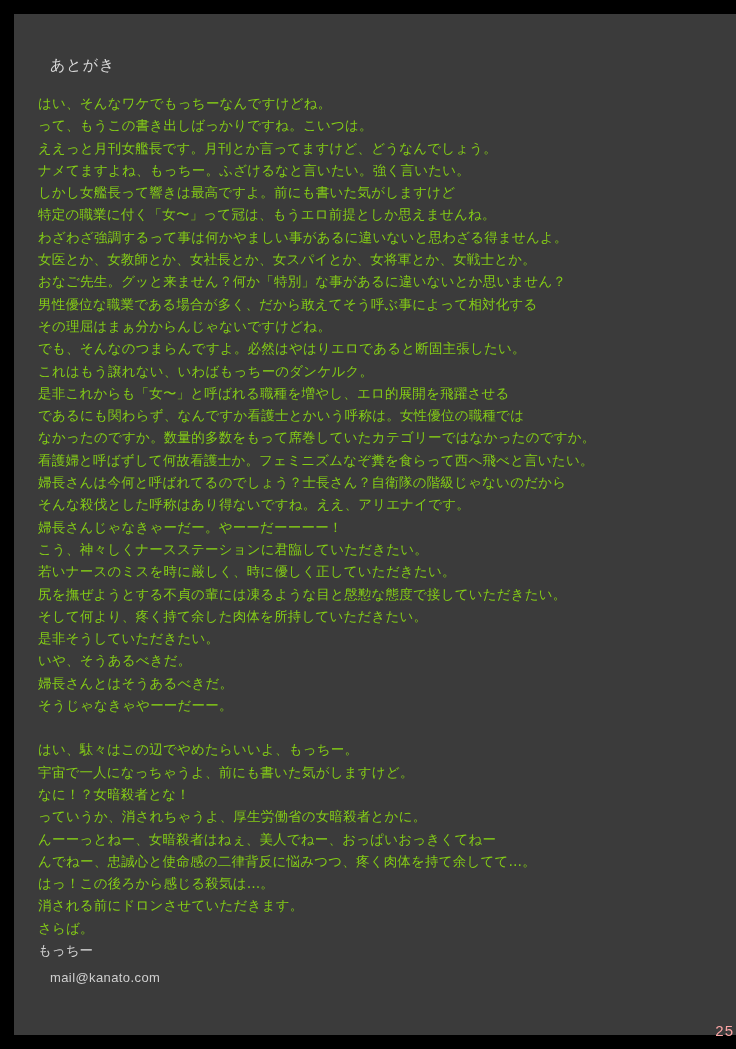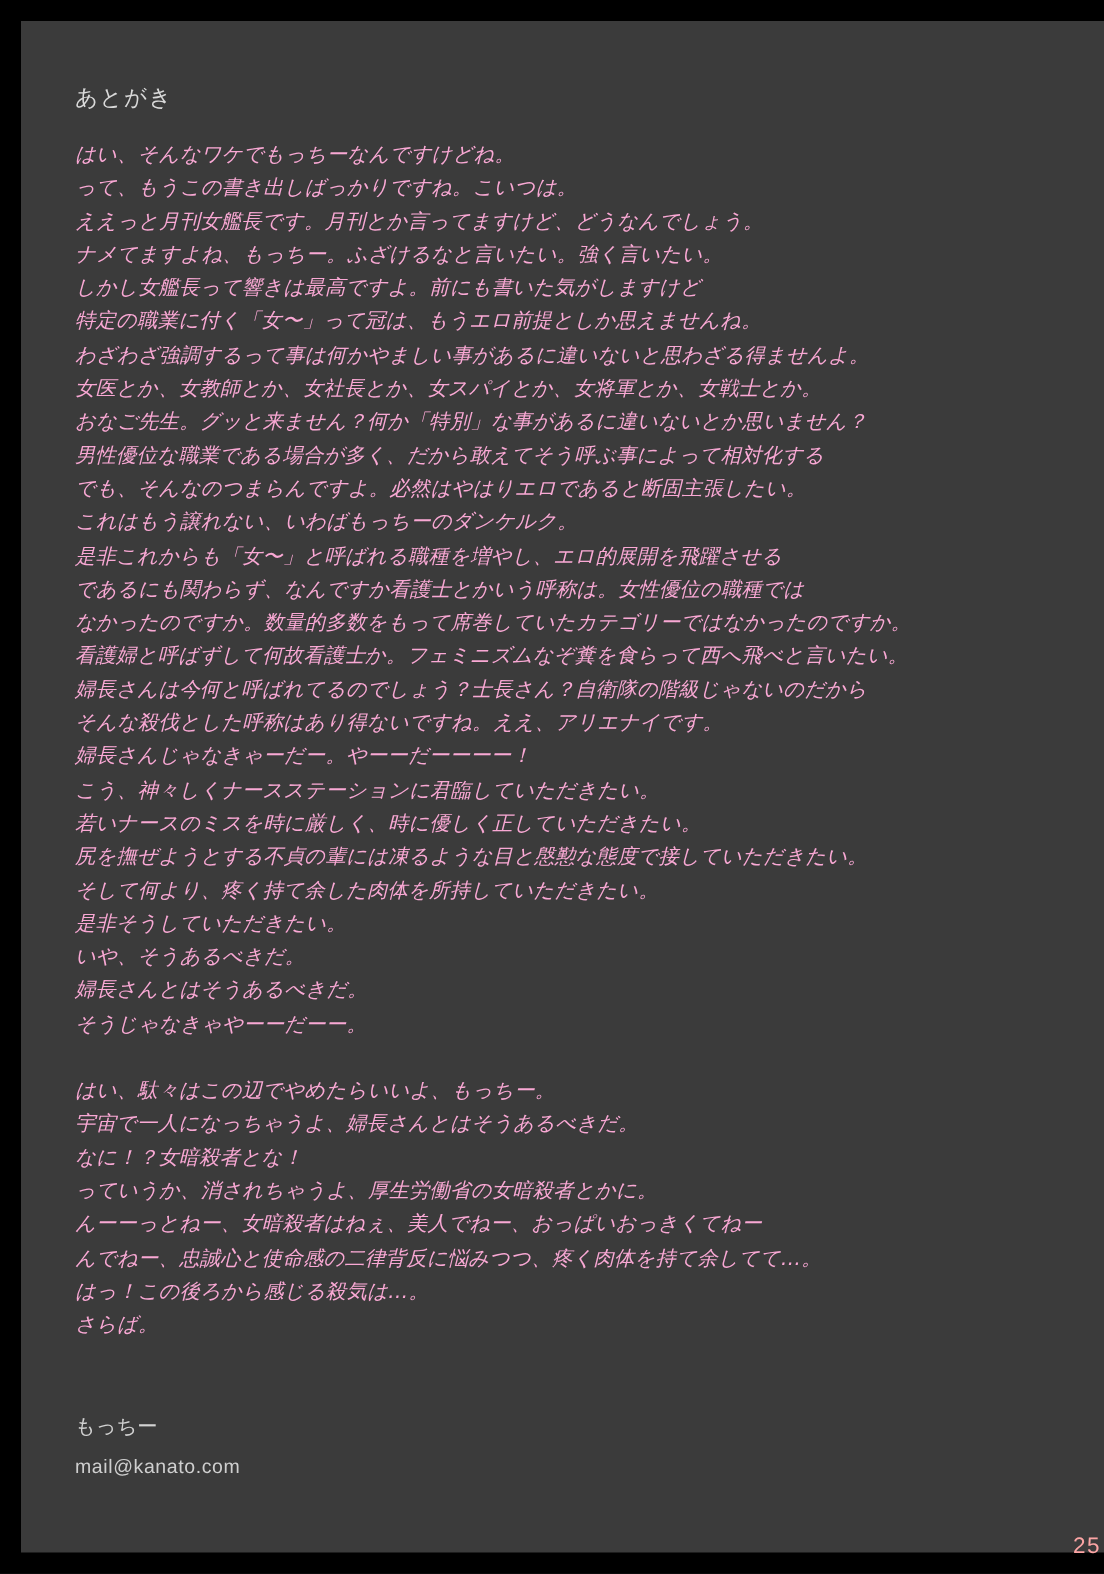--- a/index.html
+++ b/index.html
@@ -28,41 +28,40 @@
     position: absolute;
     left: 36px;
     top: 42px;
     font-size: 15px;
     color: #d9d9d9;
     letter-spacing: 1px;
     font-family: "DejaVu Sans", sans-serif;
   }
   .body-block {
     position: absolute;
-    left: 36px;
+    left: 24px;
     top: 78px;
     width: 630px;
     font-size: 13.5px;
     line-height: 22.3px;
-    color: #f9a8d4;
+    color: #84cc16;
     font-family: "DejaVu Sans", sans-serif;
     letter-spacing: 0.2px;
-    font-style: italic;
   }
   .body-block .line {
     white-space: pre;
     display: block;
   }
   .gap {
     display: block;
     height: 22px;
   }
   .signature {
     position: absolute;
-    left: 36px;
+    left: 24px;
     top: 928px;
     font-size: 13.5px;
     color: #d2d2d2;
     font-family: Liberation Serif, serif;
   }
   .mail {
     position: absolute;
     left: 36px;
     top: 956px;
     font-size: 13px;
@@ -92,20 +91,21 @@
       <span class="line">はい、そんなワケでもっちーなんですけどね。</span>
       <span class="line">って、もうこの書き出しばっかりですね。こいつは。</span>
       <span class="line">ええっと月刊女艦長です。月刊とか言ってますけど、どうなんでしょう。</span>
       <span class="line">ナメてますよね、もっちー。ふざけるなと言いたい。強く言いたい。</span>
       <span class="line">しかし女艦長って響きは最高ですよ。前にも書いた気がしますけど</span>
       <span class="line">特定の職業に付く「女〜」って冠は、もうエロ前提としか思えませんね。</span>
       <span class="line">わざわざ強調するって事は何かやましい事があるに違いないと思わざる得ませんよ。</span>
       <span class="line">女医とか、女教師とか、女社長とか、女スパイとか、女将軍とか、女戦士とか。</span>
       <span class="line">おなご先生。グッと来ません？何か「特別」な事があるに違いないとか思いません？</span>
       <span class="line">男性優位な職業である場合が多く、だから敢えてそう呼ぶ事によって相対化する</span>
+      <span class="line">その理屈はまぁ分からんじゃないですけどね。</span>
       <span class="line">でも、そんなのつまらんですよ。必然はやはりエロであると断固主張したい。</span>
       <span class="line">これはもう譲れない、いわばもっちーのダンケルク。</span>
       <span class="line">是非これからも「女〜」と呼ばれる職種を増やし、エロ的展開を飛躍させる</span>
       <span class="line">であるにも関わらず、なんですか看護士とかいう呼称は。女性優位の職種では</span>
       <span class="line">なかったのですか。数量的多数をもって席巻していたカテゴリーではなかったのですか。</span>
       <span class="line">看護婦と呼ばずして何故看護士か。フェミニズムなぞ糞を食らって西へ飛べと言いたい。</span>
       <span class="line">婦長さんは今何と呼ばれてるのでしょう？士長さん？自衛隊の階級じゃないのだから</span>
       <span class="line">そんな殺伐とした呼称はあり得ないですね。ええ、アリエナイです。</span>
       <span class="line">婦長さんじゃなきゃーだー。やーーだーーーー！</span>
       <span class="line">こう、神々しくナースステーションに君臨していただきたい。</span>
@@ -113,26 +113,27 @@
       <span class="line">尻を撫ぜようとする不貞の輩には凍るような目と慇懃な態度で接していただきたい。</span>
       <span class="line">そして何より、疼く持て余した肉体を所持していただきたい。</span>
       <span class="line">是非そうしていただきたい。</span>
       <span class="line">いや、そうあるべきだ。</span>
       <span class="line">婦長さんとはそうあるべきだ。</span>
       <span class="line">そうじゃなきゃやーーだーー。</span>
 
       <span class="gap"></span>
 
       <span class="line">はい、駄々はこの辺でやめたらいいよ、もっちー。</span>
-      <span class="line">宇宙で一人になっちゃうよ、婦長さんとはそうあるべきだ。</span>
+      <span class="line">宇宙で一人になっちゃうよ、前にも書いた気がしますけど。</span>
       <span class="line">なに！？女暗殺者とな！</span>
       <span class="line">っていうか、消されちゃうよ、厚生労働省の女暗殺者とかに。</span>
       <span class="line">んーーっとねー、女暗殺者はねぇ、美人でねー、おっぱいおっきくてねー</span>
       <span class="line">んでねー、忠誠心と使命感の二律背反に悩みつつ、疼く肉体を持て余してて…。</span>
       <span class="line">はっ！この後ろから感じる殺気は…。</span>
+      <span class="line">消される前にドロンさせていただきます。</span>
       <span class="line">さらば。</span>
     </div>
 
     <div class="signature">もっちー</div>
     <div class="mail">mail@kanato.com</div>
   </div>
 
   <div class="page-number">25</div>
 </div>
 

